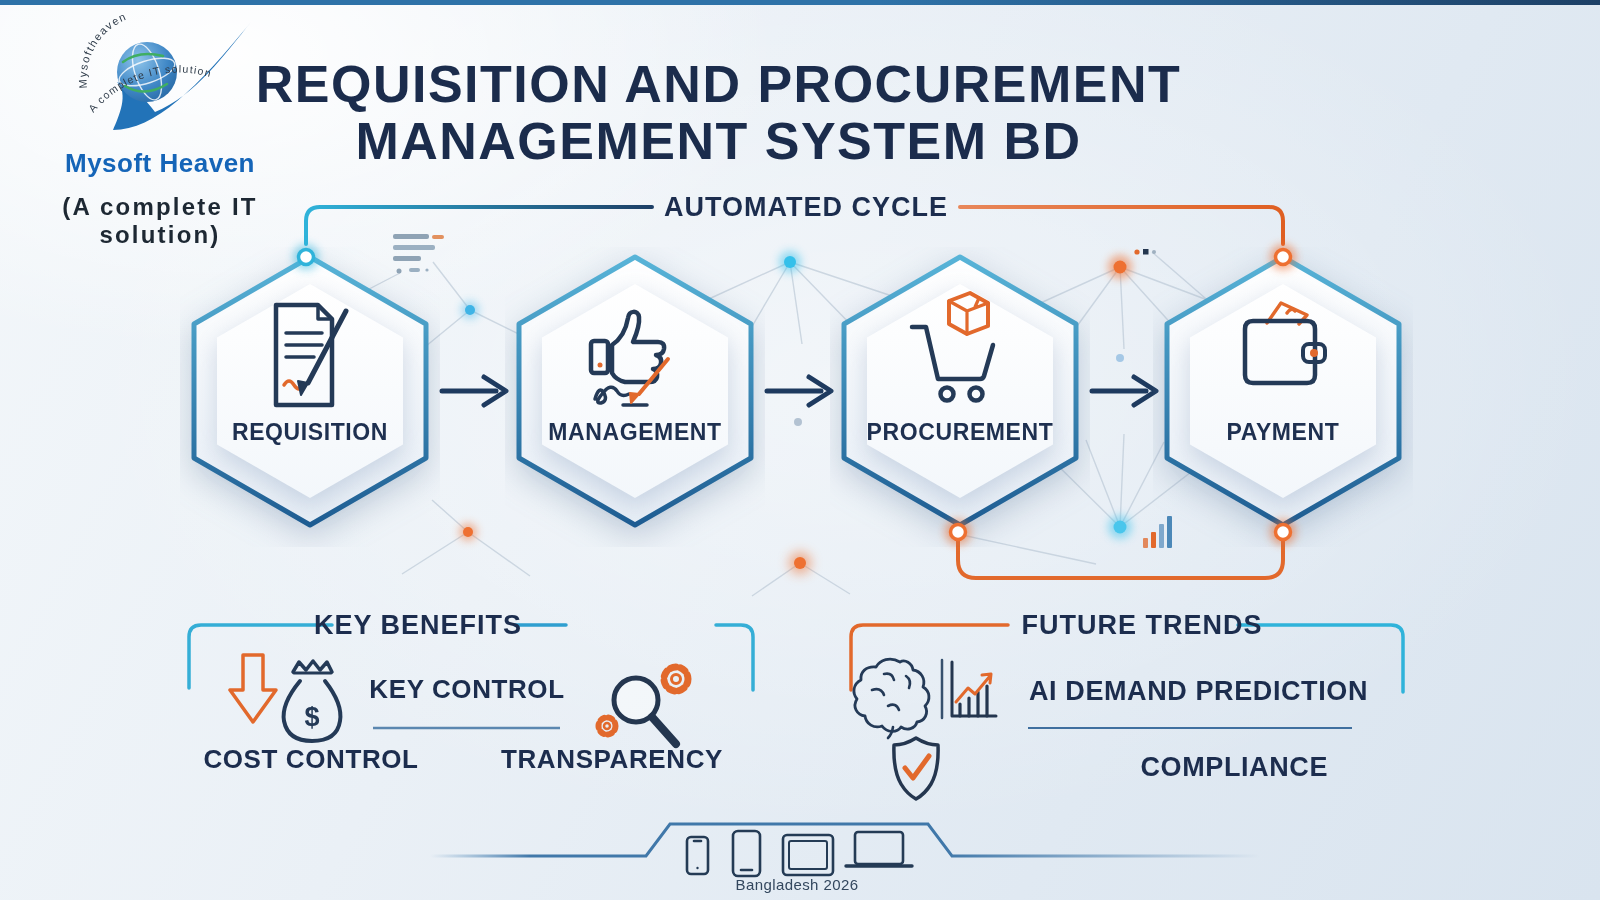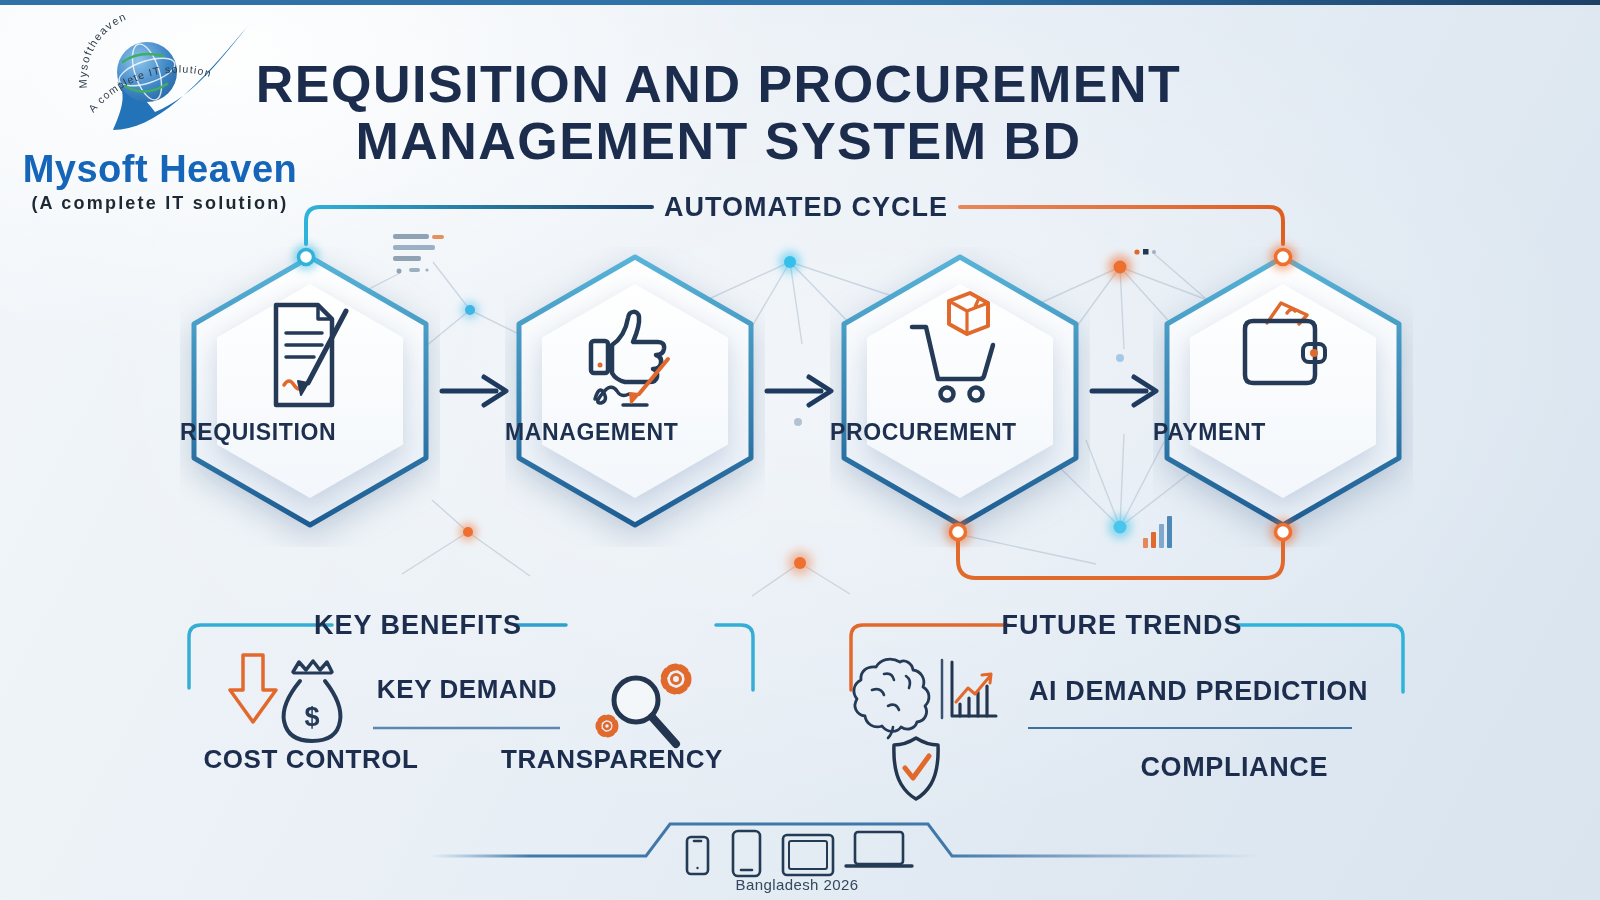--- a/index.html
+++ b/index.html
@@ -11,28 +11,28 @@
       radial-gradient(1100px 650px at 52% 42%, rgba(255,255,255,.45), rgba(255,255,255,0) 70%),
       linear-gradient(118deg,#f3f7fa 0%,#eaf0f6 38%,#e0e9f2 72%,#d9e4ef 100%);
   }
   .abs{position:absolute;}
   .topstrip{left:0;top:0;width:1600px;height:5px;background:linear-gradient(90deg,#2e72a8 0%,#2e72a8 55%,#1d4066 100%);}
   .title{left:0;top:56px;width:1437px;text-align:center;color:#1b2c4c;font-weight:bold;
          font-size:52px;line-height:57px;letter-spacing:1.5px;}
   .cycle-header,.sec-header{color:#1c2d4e;font-weight:bold;font-size:27px;letter-spacing:1px;text-align:center;}
   .cycle-header{left:656px;top:192px;width:300px;}
   .kb-header{left:248px;top:610px;width:340px;}
-  .ft-header{left:952px;top:610px;width:340px;}
+  .ft-header{left:972px;top:610px;width:340px;}
   .hex{width:260px;height:300px;top:247px;}
-  .hex-label{position:absolute;left:0;top:172px;width:260px;text-align:left;
+  .hex-label{position:absolute;left:0;top:172px;width:260px;text-align:center;
              color:#1e3050;font-weight:bold;font-size:23px;letter-spacing:.6px;}
   .blabel{color:#1c2d4e;font-weight:bold;font-size:26px;letter-spacing:.6px;text-align:center;}
   .tlabel{color:#1c2d4e;font-weight:bold;font-size:27px;letter-spacing:.6px;text-align:right;}
-  .brand{left:20px;top:148px;width:280px;text-align:center;color:#1565b8;font-weight:bold;font-size:38px;letter-spacing:.5px;}
-  .tagline{left:18px;top:193px;width:284px;text-align:center;color:#1d2833;font-size:18px;font-weight:bold;letter-spacing:2.2px;}
+  .brand{left:20px;top:148px;width:280px;text-align:center;color:#1565b8;font-weight:bold;font-size:26px;letter-spacing:.5px;}
+  .tagline{left:18px;top:193px;width:284px;text-align:center;color:#1d2833;font-size:24px;font-weight:bold;letter-spacing:2.2px;}
   .caption{left:600px;top:876px;width:394px;text-align:center;color:#33475e;font-size:15px;font-weight:normal;letter-spacing:.4px;}
   svg{display:block;}
   .z1{z-index:1}.z2{z-index:2}.z3{z-index:3}.z4{z-index:4}
 </style>
 </head>
 <body>
 
 <div class="canvas">
 
   <div class="abs topstrip z4"></div>
@@ -321,21 +321,21 @@
     </g>
     <g>
       <circle cx="1283" cy="532" r="13" fill="#ee7031" opacity=".55" filter="url(#blur4)"></circle>
       <circle cx="1283" cy="532" r="7.5" fill="#ffffff" stroke="#ee7031" stroke-width="3.5"></circle>
     </g>
   </svg>
 
   <div class="abs sec-header kb-header z4">KEY BENEFITS</div>
   <div class="abs sec-header ft-header z4">FUTURE TRENDS</div>
 
-  <div class="abs blabel z4" style="left:317px;top:674px;width:300px;">KEY DEMAND</div>
+  <div class="abs blabel z4" style="left:317px;top:674px;width:300px;">KEY CONTROL</div>
   <div class="abs blabel z4" style="left:462px;top:744px;width:300px;">TRANSPARENCY</div>
   <div class="abs blabel z4" style="left:161px;top:744px;width:300px;">COST CONTROL</div>
 
   <div class="abs tlabel z4" style="left:1028px;top:676px;width:340px;">AI DEMAND PREDICTION</div>
   <div class="abs tlabel z4" style="left:1028px;top:752px;width:300px;">COMPLIANCE</div>
 
   <div class="abs caption z4">Bangladesh 2026</div>
 
 </div>
 

